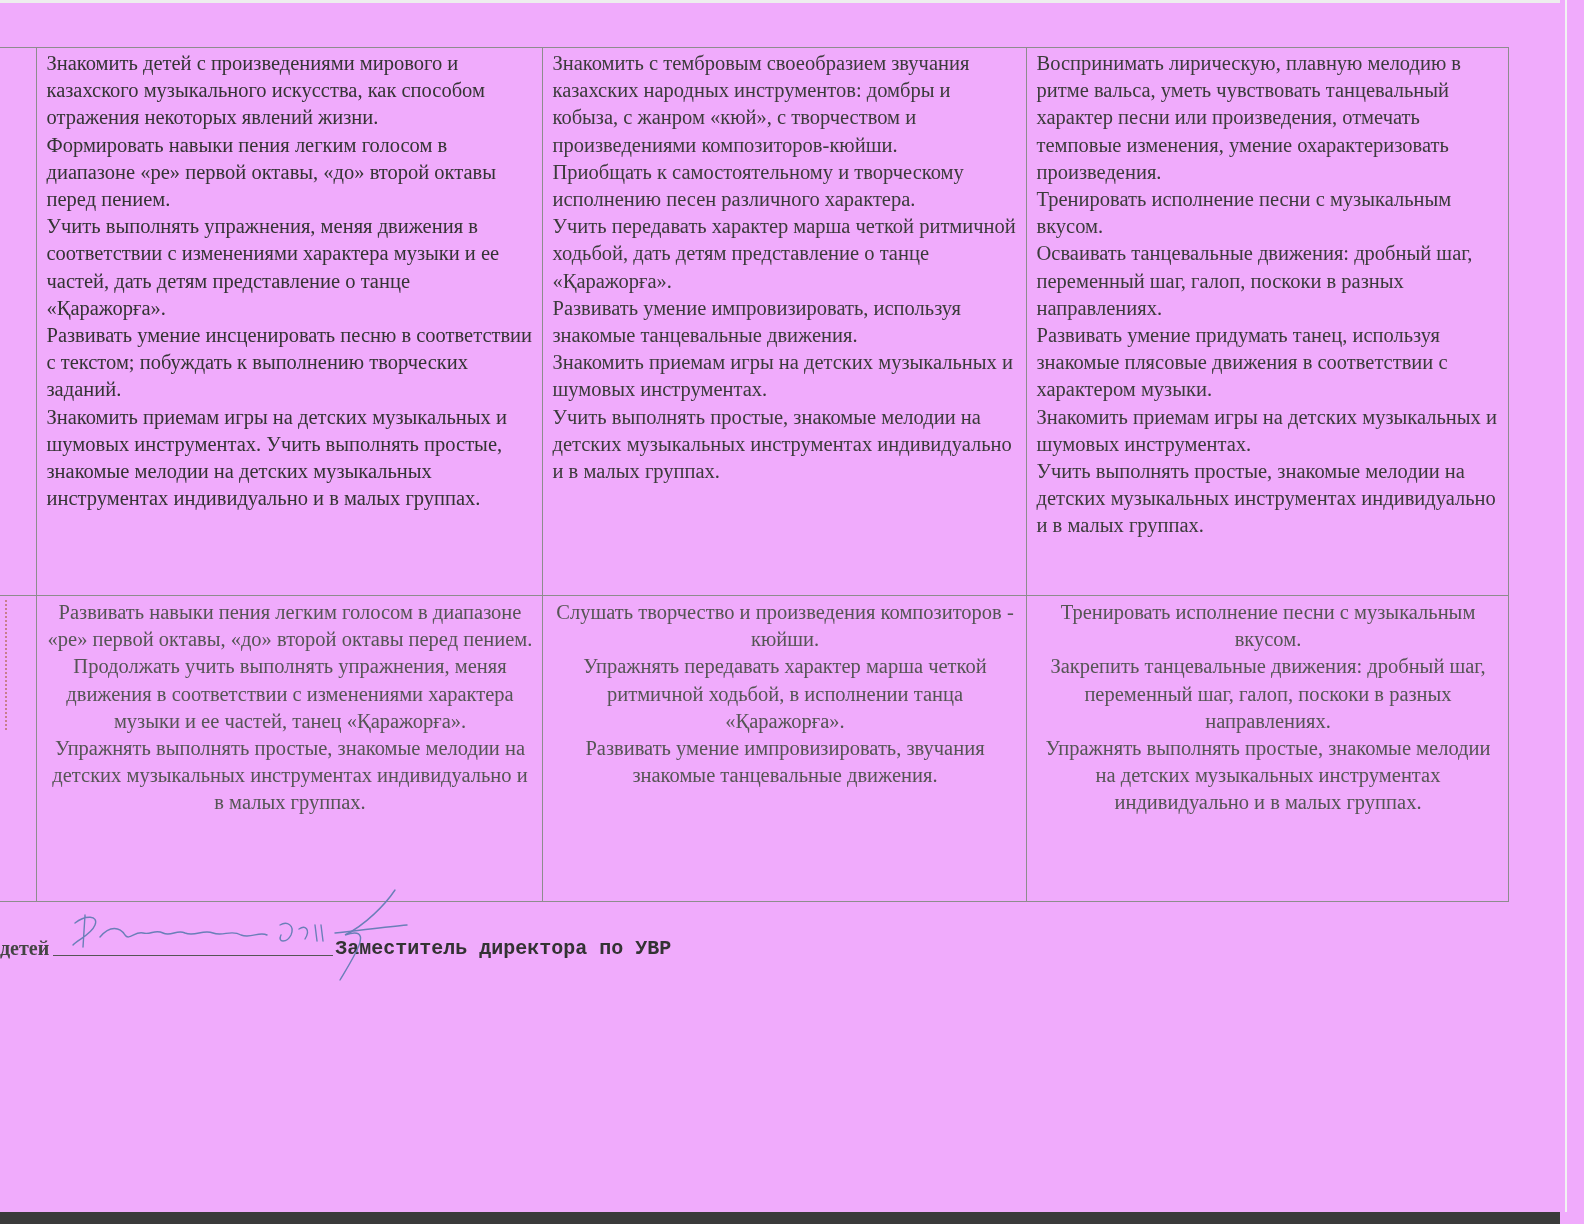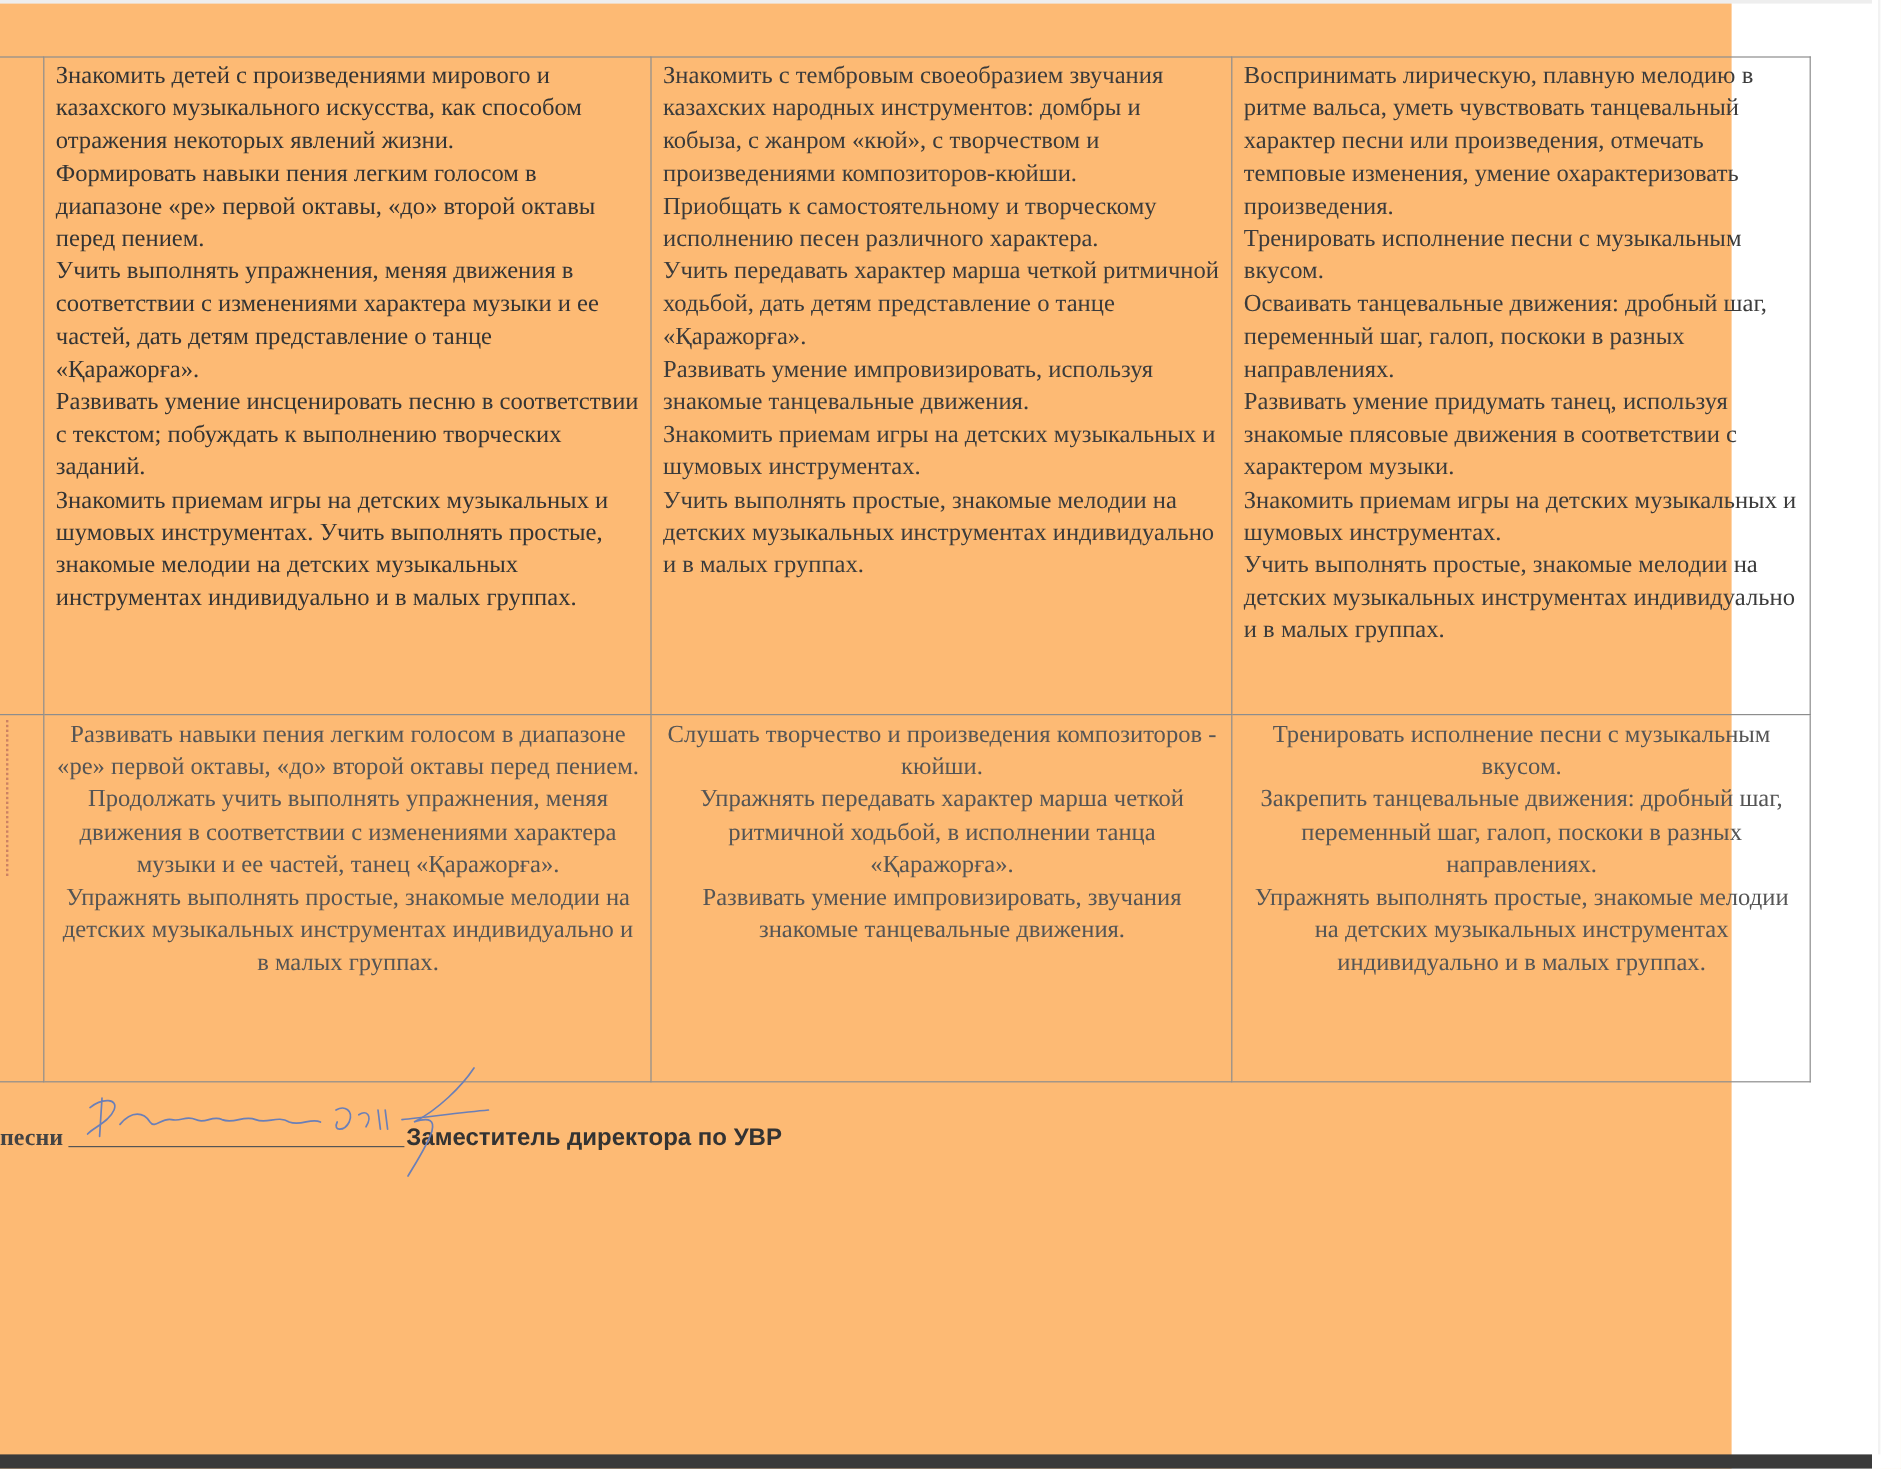--- a/index.html
+++ b/index.html
@@ -7,23 +7,23 @@
       padding: 0;
       width: 1584px;
       height: 1224px;
       background: #ffffff;
       overflow: hidden;
       font-family: "Liberation Serif", "DejaVu Serif", serif;
       color: #3e3e3e;
     }
     .page {
       position: relative;
-      width: 1443px;
+      width: 1584px;
       height: 1224px;
-      background: #fdba74;
+      background: #f0abfc;
     }
     .edge-top {
       position: absolute;
       left: 0; top: 0;
       width: 1560px; height: 3px;
       background: #eeeeee;
     }
     .edge-right {
       position: absolute;
       left: 1565px; top: 0;
@@ -84,21 +84,21 @@
       display: inline-block;
       width: 280px;
       border-bottom: 1.5px solid #555;
       margin: 0 2px 4px 4px;
       height: 22px;
       position: relative;
     }
     .sig-title {
       font-weight: bold;
       color: #333;
-      font-family: Liberation Sans, sans-serif;
+      font-family: Liberation Mono, monospace;
     }
     .signature-svg {
       position: absolute;
       left: 55px;
       top: 885px;
     }
     .bottom-bar {
       position: absolute;
       left: 0;
       top: 1212px;
@@ -153,21 +153,21 @@
       <td class="c3">Тренировать исполнение песни с музыкальным вкусом.
 Закрепить танцевальные движения: дробный шаг, переменный шаг, галоп, поскоки в разных направлениях.
 Упражнять выполнять простые, знакомые мелодии на детских музыкальных инструментах индивидуально и в малых группах.</td>
     </tr>
   </tbody>
     </table>
 
   <div class="side-mark"></div>
 
   <div class="signature-line">
-    <span class="sig-prefix">песни</span>
+    <span class="sig-prefix">детей</span>
     <span class="sig-blank"></span>
     <span class="sig-title">Заместитель директора по УВР</span>
   </div>
 
   <svg class="signature-svg" width="360" height="100" viewBox="0 0 360 100">
     <g fill="none" stroke="#6a7fb8" stroke-width="1.4" stroke-linecap="round">
       <path d="M20 38 C 30 30, 44 30, 40 40 C 36 50, 22 55, 18 60 M 30 30 L 28 62"></path>
       <path d="M45 52 C 55 40, 65 42, 70 50 C 74 56, 80 46, 88 48 C 96 50, 100 44, 108 48 C 116 52, 122 44, 130 48 C 140 52, 148 44, 158 48 C 168 52, 176 44, 186 50 C 196 54, 204 46, 212 50"></path>
       <path d="M225 40 C 232 36, 240 40, 236 50 C 232 58, 222 58, 226 50 M 244 44 C 250 40, 256 44, 250 54 M 260 40 L 262 56 M 266 40 L 268 56"></path>
       <path d="M340 5 C 330 20, 310 40, 290 50 C 320 40, 300 70, 285 95"></path>

